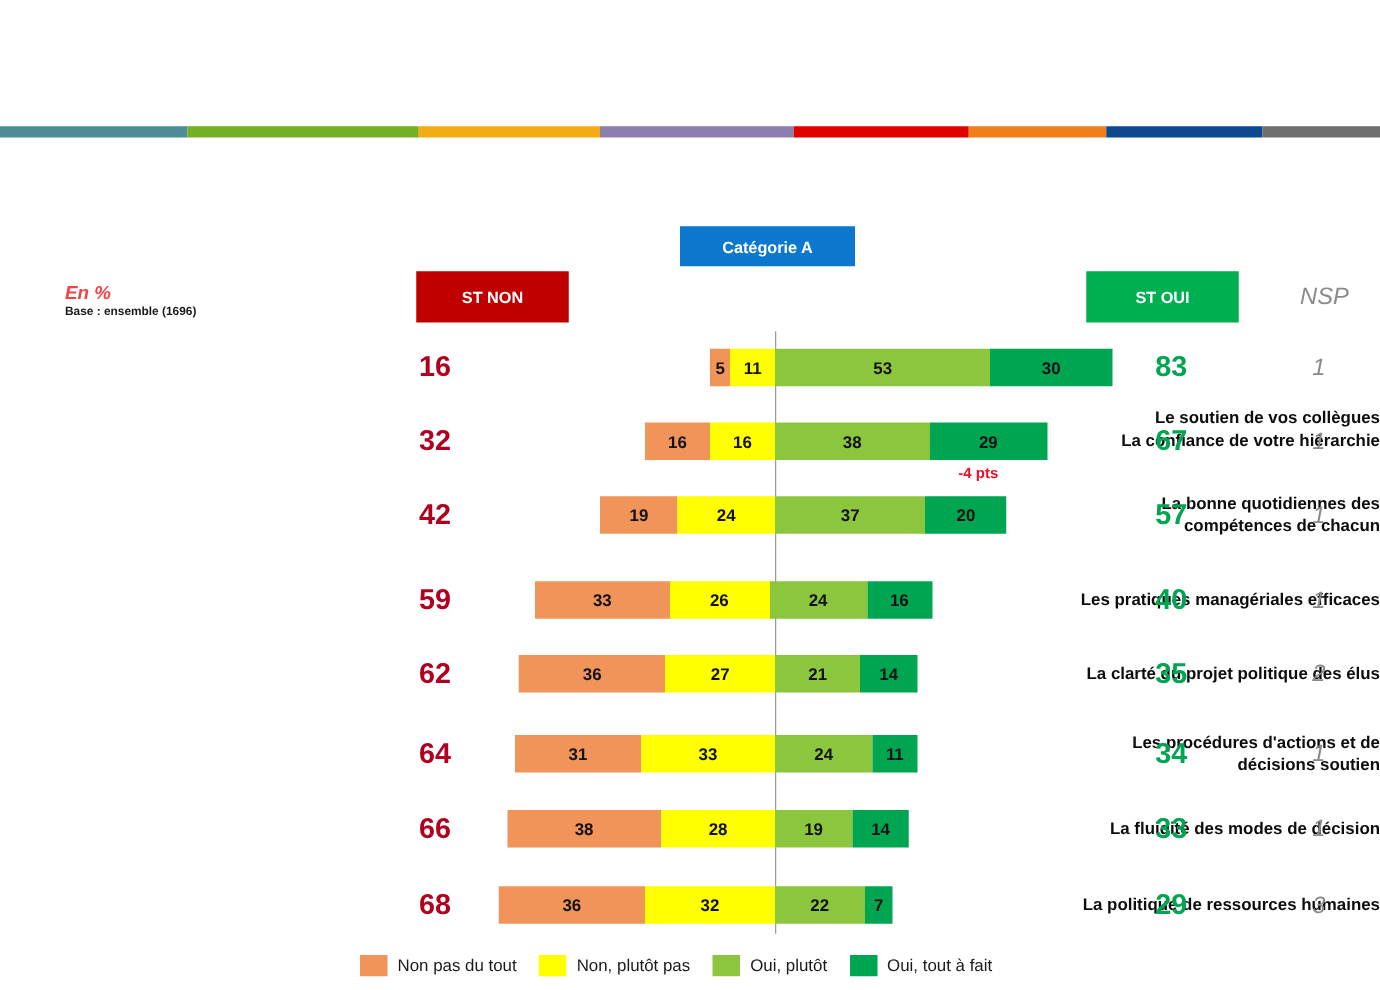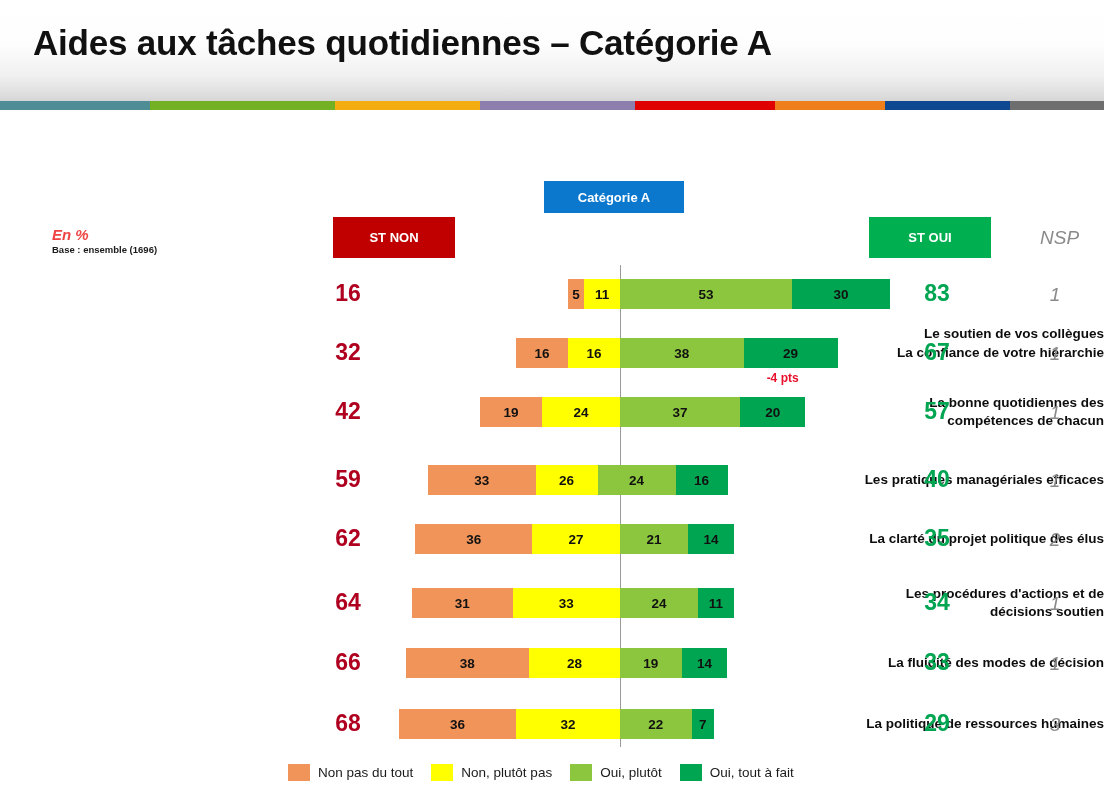--- a/index.html
+++ b/index.html
@@ -98,23 +98,20 @@
   }
   .legend-item { display: flex; align-items: center; margin-right: 18px; }
   .legend-sw { width: 22px; height: 17px; margin-right: 8px; }
   .legend-tx { font-size: 13.5px; color: #1a1a1a; }
 </style>
 </head>
 <body>
 
 <div id="stage">
 
-  <div class="header">
-    <div class="header-title">Aides aux tâches quotidiennes – Catégorie A</div>
-  </div>
   <div class="colorbar" id="colorbar">
       <div class="seg" style="width: 150px; background: rgb(78, 140, 150);"></div>
       <div class="seg" style="width: 185px; background: rgb(116, 176, 35);"></div>
       <div class="seg" style="width: 145px; background: rgb(244, 173, 17);"></div>
       <div class="seg" style="width: 155px; background: rgb(141, 127, 173);"></div>
       <div class="seg" style="width: 140px; background: rgb(224, 0, 0);"></div>
       <div class="seg" style="width: 110px; background: rgb(239, 127, 26);"></div>
       <div class="seg" style="width: 125px; background: rgb(13, 72, 144);"></div>
       <div class="seg" style="width: 94px; background: rgb(110, 110, 110);"></div>
       <div class="pad" style="width: 0px;"></div>
@@ -178,21 +175,21 @@
       </div>
       <div class="row">
         <div class="row-label" style="top: 471px;">
           <div>Les pratiques managériales efficaces</div>
         </div>
         <div class="stnon-val" style="top: 466px;">59</div>
         <div class="stoui-val" style="top: 466px;">40</div>
         <div class="nsp-val" style="top: 470px;">1</div>
         <div class="bar" style="top: 465px; left: 428.25px;">
           <div class="seg" style="width: 107.25px; background: rgb(240, 148, 90);">33</div>
-          <div class="seg" style="width: 62px; background: rgb(255, 255, 0);">26</div>
+          <div class="seg" style="width: 80px; background: rgb(255, 255, 0);">26</div>
           <div class="seg" style="width: 78px; background: rgb(140, 198, 62);">24</div>
           <div class="seg" style="width: 52px; background: rgb(0, 165, 81);">16</div>
         </div>
       </div>
       <div class="row">
         <div class="row-label" style="top: 530px;">
           <div>La clarté du projet politique des élus</div>
         </div>
         <div class="stnon-val" style="top: 525px;">62</div>
         <div class="stoui-val" style="top: 525px;">35</div>

